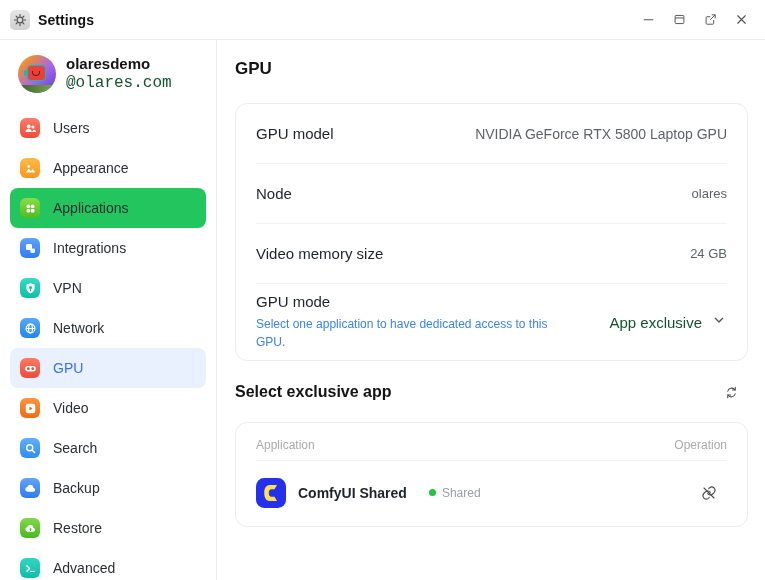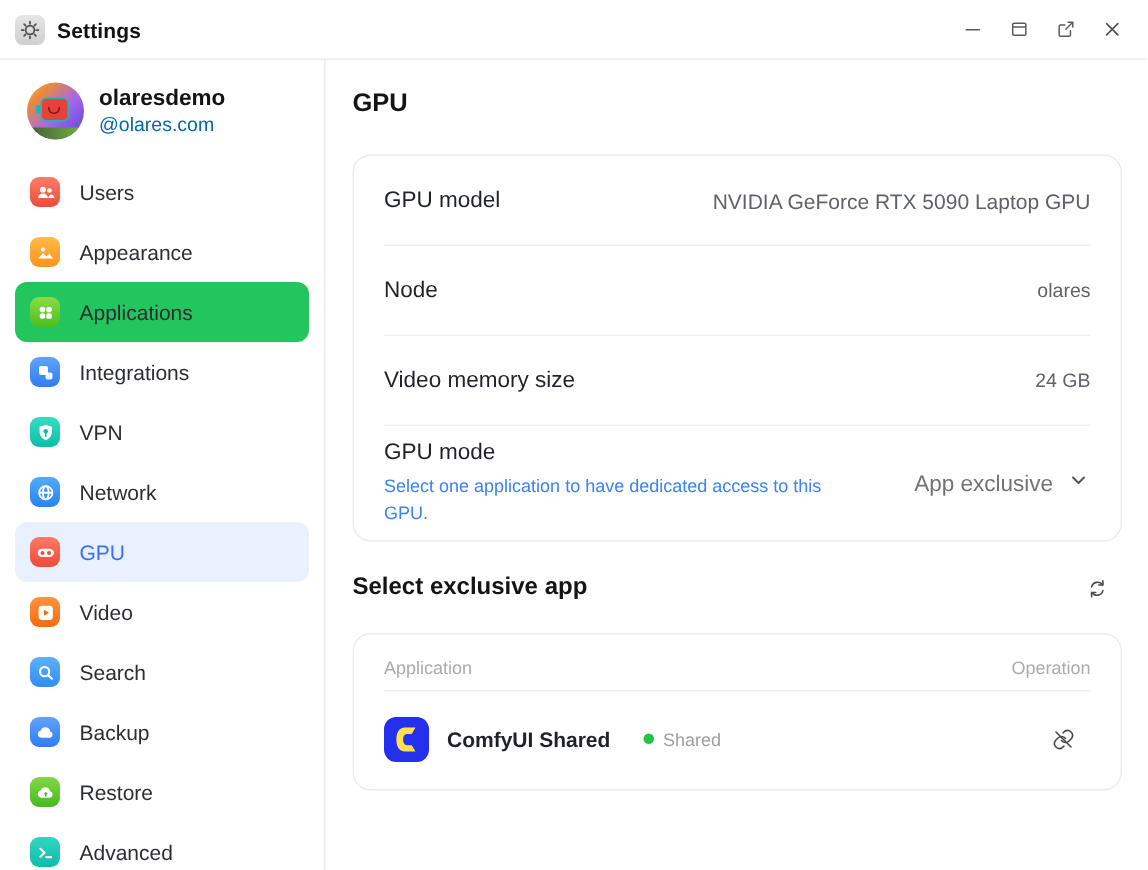--- a/index.html
+++ b/index.html
@@ -22,21 +22,21 @@
 
   
   .profile { display:flex; align-items:center; gap:10px; padding:0 8px; height:40px; margin-bottom:14px; }
   .avatar { position:relative; width:38px; height:38px; border-radius:50%; overflow:hidden; flex:none;
             background:linear-gradient(135deg,#f7b63c 0%,#e98a3c 22%,#a868e8 55%,#7d54e3 78%,#4d6a3a 100%); }
   .avatar .face { position:absolute; left:9px; top:10px; width:19px; height:16px; background:#e8413c; border-radius:4px; border:1.5px solid #16b9b4; }
   .avatar .mouth { position:absolute; left:4px; top:5px; width:8px; height:5px; border:1.5px solid #7e1513; border-top:none; border-radius:0 0 6px 6px; }
   .avatar .ear { position:absolute; left:-4px; top:4px; width:3px; height:6px; background:#16b9b4; border-radius:2px; }
   .avatar .base { position:absolute; left:0; bottom:0; width:100%; height:8px; background:linear-gradient(90deg,#3f5d33,#77b144); }
   .profile-name { font-size:15px; font-weight:700; color:#141414; line-height:1.25; }
-  .profile-handle { font-size:13px; color:#0369a1; line-height:1.25; }
+  .profile-handle { font-size:16px; color:#14532d; line-height:1.25;font-family:Liberation Mono, monospace; }
 
   
   .nav-item { display:flex; align-items:center; gap:13px; height:40px; padding:0 10px; border-radius:8px; cursor:pointer; }
   .nav-item.hover { background:#22c55e; }
   .nav-item.selected { background:#e9f1fe; }
   .nav-label { font-size:14px; color:#2b2f33; }
   .nav-item.selected .nav-label { color:#3a6ff8; font-weight:500; }
   .ic { width:20px; height:20px; border-radius:6px; flex:none; display:flex; align-items:center; justify-content:center; }
   .ic svg { width:15px; height:15px; }
   .ic-users        { background:linear-gradient(180deg,#ff7d68,#f04a3a); }
@@ -58,21 +58,21 @@
   .info-card { margin-top:22px; }
   .info-row { display:flex; align-items:center; justify-content:space-between; height:59px; padding:0 20px; }
   .info-row .lbl { font-size:15px; color:#1f2329; }
   .info-row .val { font-size:13px; color:#5f6368; }
   .info-row .val.big { font-size:14px; }
   .hdiv { height:1px; background:#f1f1f1; margin:0 20px; }
   .info-row.tall { height:76px; align-items:center; }
   .gpu-mode-left { display:flex; flex-direction:column; justify-content:center; }
   .gpu-mode-left .desc { font-size:12px; color:#3b82f6; line-height:1.5; max-width:302px; margin-top:5px; }
   .select { display:flex; align-items:center; gap:9px; cursor:pointer; }
-  .select .sel-val { font-size:15px; color:#737373; }
+  .select .sel-val { font-size:15px; color:#14532d; }
   .select svg { width:16px; height:16px; }
 
   .section-head { display:flex; align-items:center; justify-content:space-between; margin:16px 0 15px 0; height:30px; }
   .section-title { font-size:16px; font-weight:700; color:#141414; }
   .refresh-btn { width:26px; height:26px; display:flex; align-items:center; justify-content:center; cursor:pointer; border-radius:5px; margin-right:4px; }
   .refresh-btn svg { width:15px; height:15px; }
 
   .table-card { padding-bottom:2px; }
   .t-head { display:flex; align-items:center; justify-content:space-between; height:37px; padding:6px 20px 0 20px; }
   .t-head span { font-size:12px; color:#ababab; }
@@ -259,21 +259,21 @@
         <span class="nav-label">Advanced</span>
       </div>
     </div>
 
     <div class="main">
       <div class="page-title">GPU</div>
 
       <div class="card info-card">
         <div class="info-row">
           <span class="lbl">GPU model</span>
-          <span class="val big">NVIDIA GeForce RTX 5090 Laptop GPU</span>
+          <span class="val big">NVIDIA GeForce RTX 5800 Laptop GPU</span>
         </div>
         <div class="hdiv"></div>
         <div class="info-row">
           <span class="lbl">Node</span>
           <span class="val">olares</span>
         </div>
         <div class="hdiv"></div>
         <div class="info-row">
           <span class="lbl">Video memory size</span>
           <span class="val">24 GB</span>

